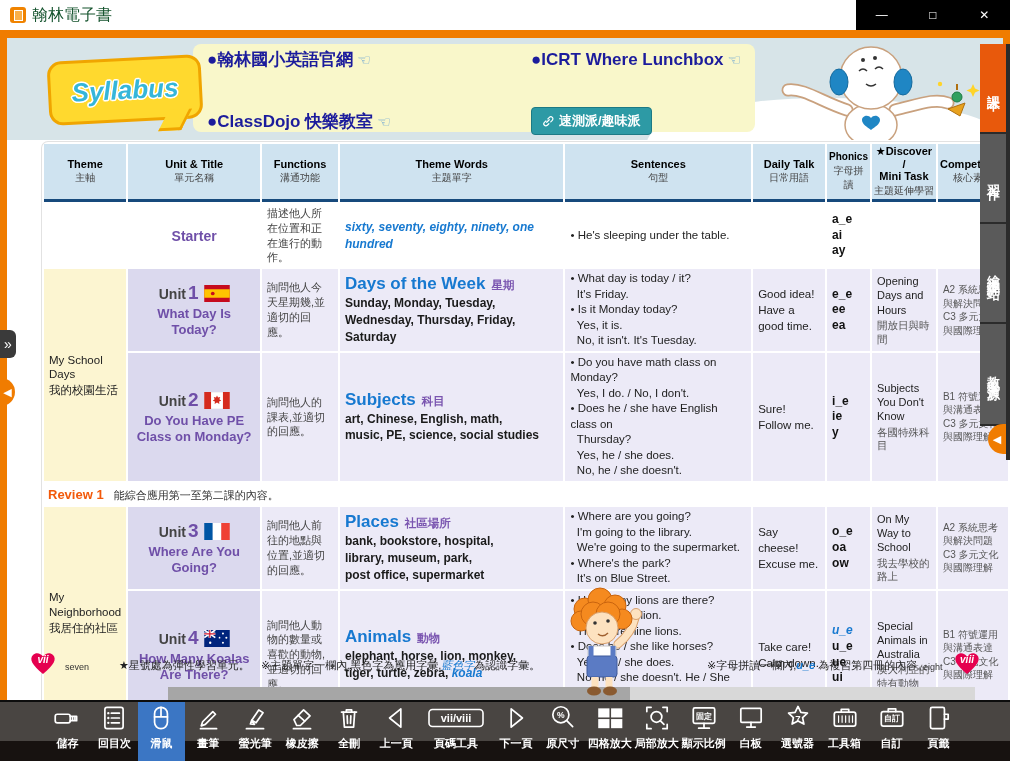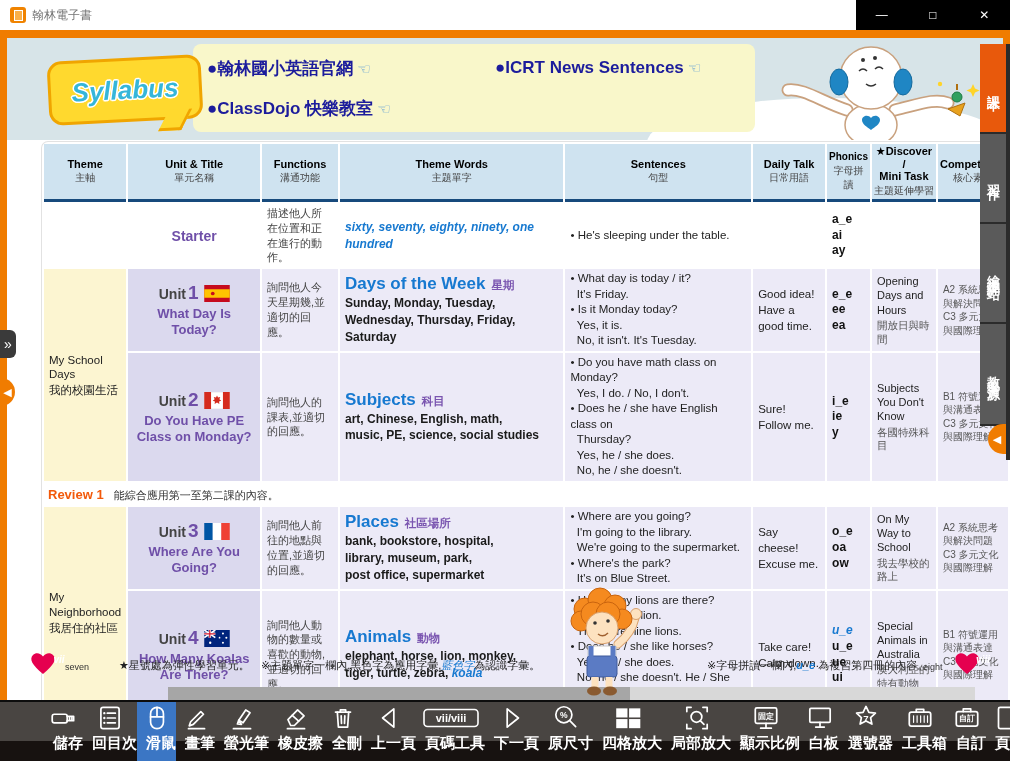--- a/index.html
+++ b/index.html
@@ -4,21 +4,21 @@
 <style>
   html,body{margin:0;padding:0;background:#888;}
   #app{position:relative;width:1010px;height:761px;background:#fff;overflow:hidden;
        font-family:"Liberation Sans","DejaVu Sans",sans-serif;}
   
   .titlebar{position:absolute;left:0;top:0;width:1010px;height:30px;background:#fff;
             border-bottom:1px solid #e0e0e0;display:flex;align-items:center;}
   .app-icon{width:16px;height:16px;background:#f08300;border-radius:3px;margin:0 6px 0 10px;
             display:flex;align-items:center;justify-content:center;}
   .app-icon::before{content:"";width:7px;height:9px;border:1.5px solid #fff;background:#f9b04a;}
-  .titlebar .title{font-size:12px;color:#737373;}
+  .titlebar .title{font-size:16px;color:#14532d;}
   .win-btns{position:absolute;right:0;top:0;height:30px;width:154px;background:#000;
             display:flex;align-items:center;justify-content:space-around;}
   .win-btn{color:#fff;font-size:12px;width:40px;text-align:center;cursor:default;}
   
   .frame-top{position:absolute;left:0;top:30px;width:1010px;height:8px;background:#f07c00;}
   .frame-left{position:absolute;left:0;top:38px;width:7px;height:662px;background:#f07c00;}
   .frame-right{position:absolute;left:1003px;top:38px;width:7px;height:662px;background:#f07c00;}
   .page{position:absolute;left:7px;top:38px;width:996px;height:662px;background:#fff;}
   .header-zone{position:absolute;left:7px;top:38px;width:996px;height:102px;background:#d7e4e8;}
   .header-zone::after{content:"";position:absolute;left:640px;top:60px;width:360px;height:90px;
@@ -28,21 +28,21 @@
             border:3px solid #f0a500;border-radius:14px;transform:rotate(-3deg);
             display:flex;align-items:center;justify-content:center;z-index:3;}
   .syllabus .tail{position:absolute;right:14px;bottom:-14px;width:20px;height:18px;background:#ffd92e;
             border-right:3px solid #f0a500;border-bottom:3px solid #f0a500;transform:skew(-30deg);}
   .syllabus .logo-text{font-size:26px;font-weight:bold;font-style:italic;color:#35b6d9;
             text-shadow:-1.5px 0 #fff,1.5px 0 #fff,0 -1.5px #fff,0 1.5px #fff,
                         -1px -1px #fff,1px 1px #fff,-1px 1px #fff,1px -1px #fff;}
   
   .links-box{position:absolute;left:193px;top:44px;width:562px;height:88px;background:#f9f7ca;
              border-radius:8px;z-index:2;display:grid;grid-template-columns:288px auto;
-             grid-template-rows:1fr 1fr;align-items:center;padding:4px 0 4px 14px;box-sizing:border-box;}
+             grid-template-rows:1fr 1fr;align-items:center;padding:4px 0 4px 14px;box-sizing:border-box;gap:36px;}
   .hlink{font-size:17px;font-weight:bold;color:#1c1c9c;white-space:nowrap;cursor:pointer;}
   .hand{font-size:15px;color:#5b9bd5;font-weight:normal;margin-left:4px;}
   .quiz-btn{display:inline-flex;align-items:center;gap:5px;background:#2d9aa5;color:#fff;
             font-size:13px;font-weight:bold;padding:4px 10px;border-radius:4px;border:1px solid #1d7a85;
             width:fit-content;cursor:pointer;}
   
   .alien{position:absolute;left:752px;top:40px;z-index:2;}
   .boy{position:absolute;left:548px;top:582px;z-index:6;}
   
   .tab-strip{position:absolute;left:1006px;top:44px;width:4px;height:416px;background:#2b2b2b;z-index:4;}
@@ -98,36 +98,36 @@
   .rev-label{color:#f2590a;font-weight:bold;font-size:13px;margin-right:10px;}
   .rev-text{font-size:11px;color:#333;}
   .festival-row td{background:#fdecec;}
   .fest-title{font-size:13px;font-weight:bold;color:#111;text-align:center;}
   .fest-words{font-size:12px;font-weight:bold;line-height:1.4;white-space:pre-line;}
   .fest-sent{font-size:12px;font-weight:bold;line-height:1.5;white-space:pre-line;padding-left:56px;}
   
   .footer{position:absolute;left:7px;top:648px;width:996px;height:36px;z-index:2;}
   .heart{position:absolute;width:32px;height:28px;}
   .heart svg{position:absolute;left:0;top:0;}
-  .heart .roman{position:absolute;left:16px;top:6px;width:32px;text-align:center;color:#fff;
+  .heart .roman{position:absolute;left:0;top:6px;width:32px;text-align:center;color:#fff;
                 font-size:10px;font-weight:bold;font-style:italic;}
   .pageword{position:absolute;font-size:9px;color:#333;top:14px;}
   .note{position:absolute;top:10px;font-size:11px;color:#222;}
   
   .hscroll-thumb{position:absolute;left:168px;top:687px;width:462px;height:13px;background:#a6a6a6;z-index:3;}
   .hscroll-track{position:absolute;left:630px;top:687px;width:345px;height:13px;background:#d8d8d8;z-index:2;}
   
   .toolbar{position:absolute;left:0;top:700px;width:1010px;height:61px;background:#494542;
            border-top:2px solid #0d0d0d;box-sizing:border-box;display:flex;padding:0 48px 0 44px;z-index:10;}
   .toolbar::before{content:"";position:absolute;left:0;bottom:0;width:1010px;height:20px;background:#171210;}
   .tool{flex:1;display:flex;flex-direction:column;align-items:center;position:relative;z-index:1;cursor:pointer;}
   .tool.wide{flex:1.55;}
   .tool.active{background:#3b76c4;}
   .tico{height:39px;display:flex;align-items:center;justify-content:center;}
-  .tlabel{height:35px;line-height:20px;font-size:15px;font-weight:bold;color:#fff;white-space:nowrap;margin-left:9px;}
+  .tlabel{height:35px;line-height:20px;font-size:11px;font-weight:bold;color:#fff;white-space:nowrap;}
 </style>
 </head>
 <body>
 
 <div id="app">
 
   <div class="titlebar">
     <div class="app-icon"></div>
     <span class="title">翰林電子書</span>
     <div class="win-btns">
@@ -146,24 +146,30 @@
   <div class="syllabus">
     <span class="logo-text">Syllabus</span>
     <div class="tail"></div>
   </div>
 
   <div class="links-box">
     <div class="hlink">
       <span>●翰林國小英語官網</span><span class="hand">☜</span>
     </div>
     <div class="hlink">
-      <span>●ICRT News Sentences</span><span class="hand">☜</span>
+      <span>●ICRT Where Lunchbox</span><span class="hand">☜</span>
     </div>
     <div class="hlink">
       <span>●ClassDojo 快樂教室</span><span class="hand">☜</span>
+    </div>
+    <div class="quiz-btn">
+      <svg width="12" height="12" viewBox="0 0 14 14">
+          <path d="M5.5 8.5 L8.5 5.5 M4.6 6.8 L2.8 8.6 a2.4 2.4 0 0 0 3.4 3.4 L8 10.2 M6.8 4.6 L8.6 2.8 a2.4 2.4 0 0 1 3.4 3.4 L10.2 8" stroke="#fff" fill="none" stroke-width="1.4" stroke-linecap="round"></path>
+        </svg>
+      <span>速測派/趣味派</span>
     </div>
   </div>
 
   <svg class="alien" width="232" height="100" viewBox="0 0 232 100">
     <path d="M95 70 C70 62 52 48 36 50" stroke="#c9a17e" stroke-width="13" fill="none" stroke-linecap="round"></path>
     <path d="M95 70 C70 62 52 48 36 50" stroke="#fff" stroke-width="9.5" fill="none" stroke-linecap="round"></path>
     <path d="M143 70 C168 64 183 58 196 63" stroke="#c9a17e" stroke-width="13" fill="none" stroke-linecap="round"></path>
     <path d="M143 70 C168 64 183 58 196 63" stroke="#fff" stroke-width="9.5" fill="none" stroke-linecap="round"></path>
     <ellipse cx="119" cy="85" rx="26" ry="21" fill="#fff" stroke="#c9a17e" stroke-width="1.5"></ellipse>
     <circle cx="119" cy="38" r="31" fill="#fff" stroke="#c9a17e" stroke-width="1.5"></circle>

